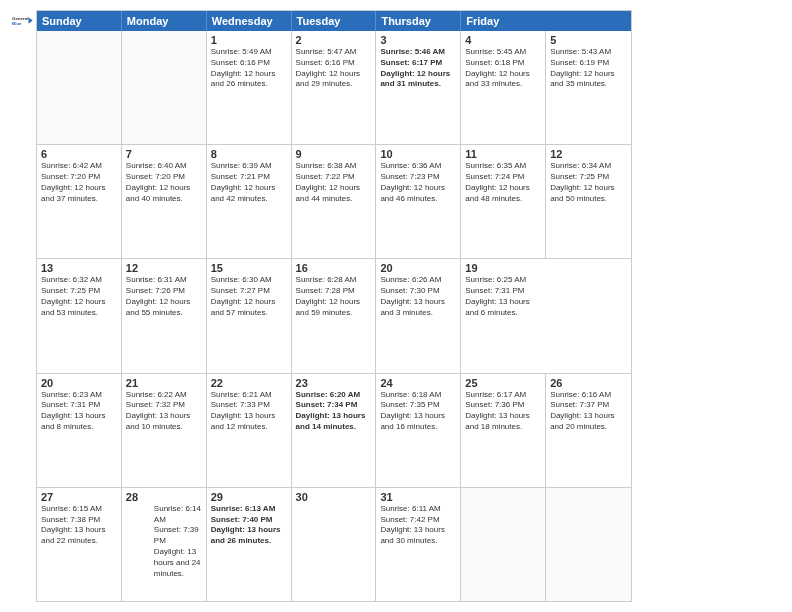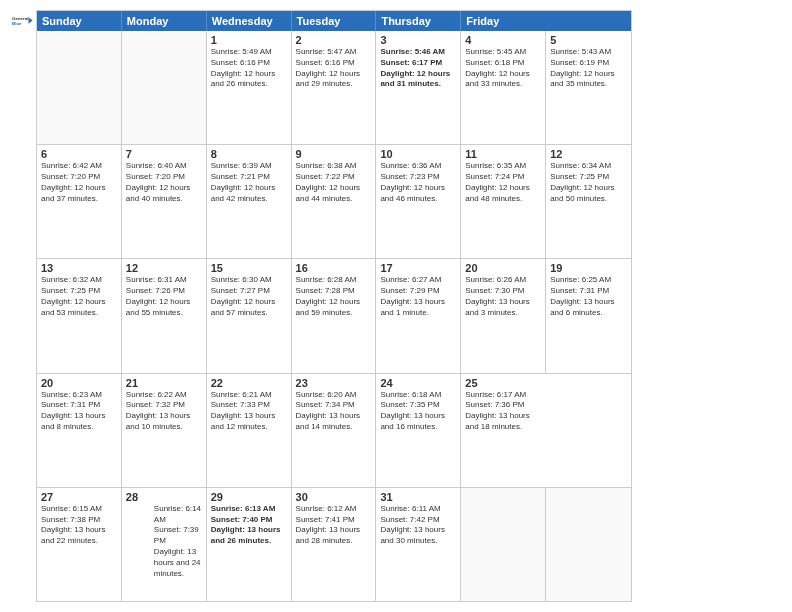--- a/index.html
+++ b/index.html
@@ -226,26 +226,20 @@
 Sunset: 7:27 PM
 Daylight: 12 hours and 57 minutes.</div>
           </div>
           <div class="cal-cell">
             <span class="day-num">16</span>
             <div class="cell-text" style="white-space: pre-line;">Sunrise: 6:28 AM
 Sunset: 7:28 PM
 Daylight: 12 hours and 59 minutes.</div>
           </div>
           <div class="cal-cell">
-            <span class="day-num">17</span>
-            <div class="cell-text" style="white-space: pre-line;">Sunrise: 6:27 AM
-Sunset: 7:29 PM
-Daylight: 13 hours and 1 minute.</div>
-          </div>
-          <div class="cal-cell">
             <span class="day-num">20</span>
             <div class="cell-text" style="white-space: pre-line;">Sunrise: 6:26 AM
 Sunset: 7:30 PM
 Daylight: 13 hours and 3 minutes.</div>
           </div>
           <div class="cal-cell">
             <span class="day-num">19</span>
             <div class="cell-text" style="white-space: pre-line;">Sunrise: 6:25 AM
 Sunset: 7:31 PM
 Daylight: 13 hours and 6 minutes.</div>
@@ -265,36 +259,42 @@
 Daylight: 13 hours and 10 minutes.</div>
           </div>
           <div class="cal-cell">
             <span class="day-num">22</span>
             <div class="cell-text" style="white-space: pre-line;">Sunrise: 6:21 AM
 Sunset: 7:33 PM
 Daylight: 13 hours and 12 minutes.</div>
           </div>
           <div class="cal-cell">
             <span class="day-num">23</span>
-            <div class="cell-text" style="white-space: pre-line;">Sunrise: 6:20 AM
+            <div class="cell-text" style="white-space: pre-line; font-weight: bold;">Sunrise: 6:20 AM
 Sunset: 7:34 PM
 Daylight: 13 hours and 14 minutes.</div>
           </div>
           <div class="cal-cell">
             <span class="day-num">24</span>
             <div class="cell-text" style="white-space: pre-line;">Sunrise: 6:18 AM
 Sunset: 7:35 PM
 Daylight: 13 hours and 16 minutes.</div>
           </div>
           <div class="cal-cell">
             <span class="day-num">25</span>
             <div class="cell-text" style="white-space: pre-line;">Sunrise: 6:17 AM
 Sunset: 7:36 PM
 Daylight: 13 hours and 18 minutes.</div>
           </div>
+          <div class="cal-cell">
+            <span class="day-num">26</span>
+            <div class="cell-text" style="white-space: pre-line;">Sunrise: 6:16 AM
+Sunset: 7:37 PM
+Daylight: 13 hours and 20 minutes.</div>
+          </div>
         </div>
         <div class="cal-row">
           <div class="cal-cell">
             <span class="day-num">27</span>
             <div class="cell-text" style="white-space: pre-line;">Sunrise: 6:15 AM
 Sunset: 7:38 PM
 Daylight: 13 hours and 22 minutes.</div>
           </div>
           <div class="cal-cell">
             <span class="day-num">28</span>
@@ -303,23 +303,20 @@
 Daylight: 13 hours and 24 minutes.</div>
           </div>
           <div class="cal-cell">
             <span class="day-num">29</span>
             <div class="cell-text" style="white-space: pre-line; font-weight: bold;">Sunrise: 6:13 AM
 Sunset: 7:40 PM
 Daylight: 13 hours and 26 minutes.</div>
           </div>
           <div class="cal-cell">
             <span class="day-num">30</span>
-            <div class="cell-text" style="white-space: pre-line;">Sunrise: 6:12 AM
-Sunset: 7:41 PM
-Daylight: 13 hours and 28 minutes.</div>
           </div>
           <div class="cal-cell">
             <span class="day-num">31</span>
             <div class="cell-text" style="white-space: pre-line;">Sunrise: 6:11 AM
 Sunset: 7:42 PM
 Daylight: 13 hours and 30 minutes.</div>
           </div>
           <div class="cal-cell empty"></div>
           <div class="cal-cell empty"></div>
         </div>

